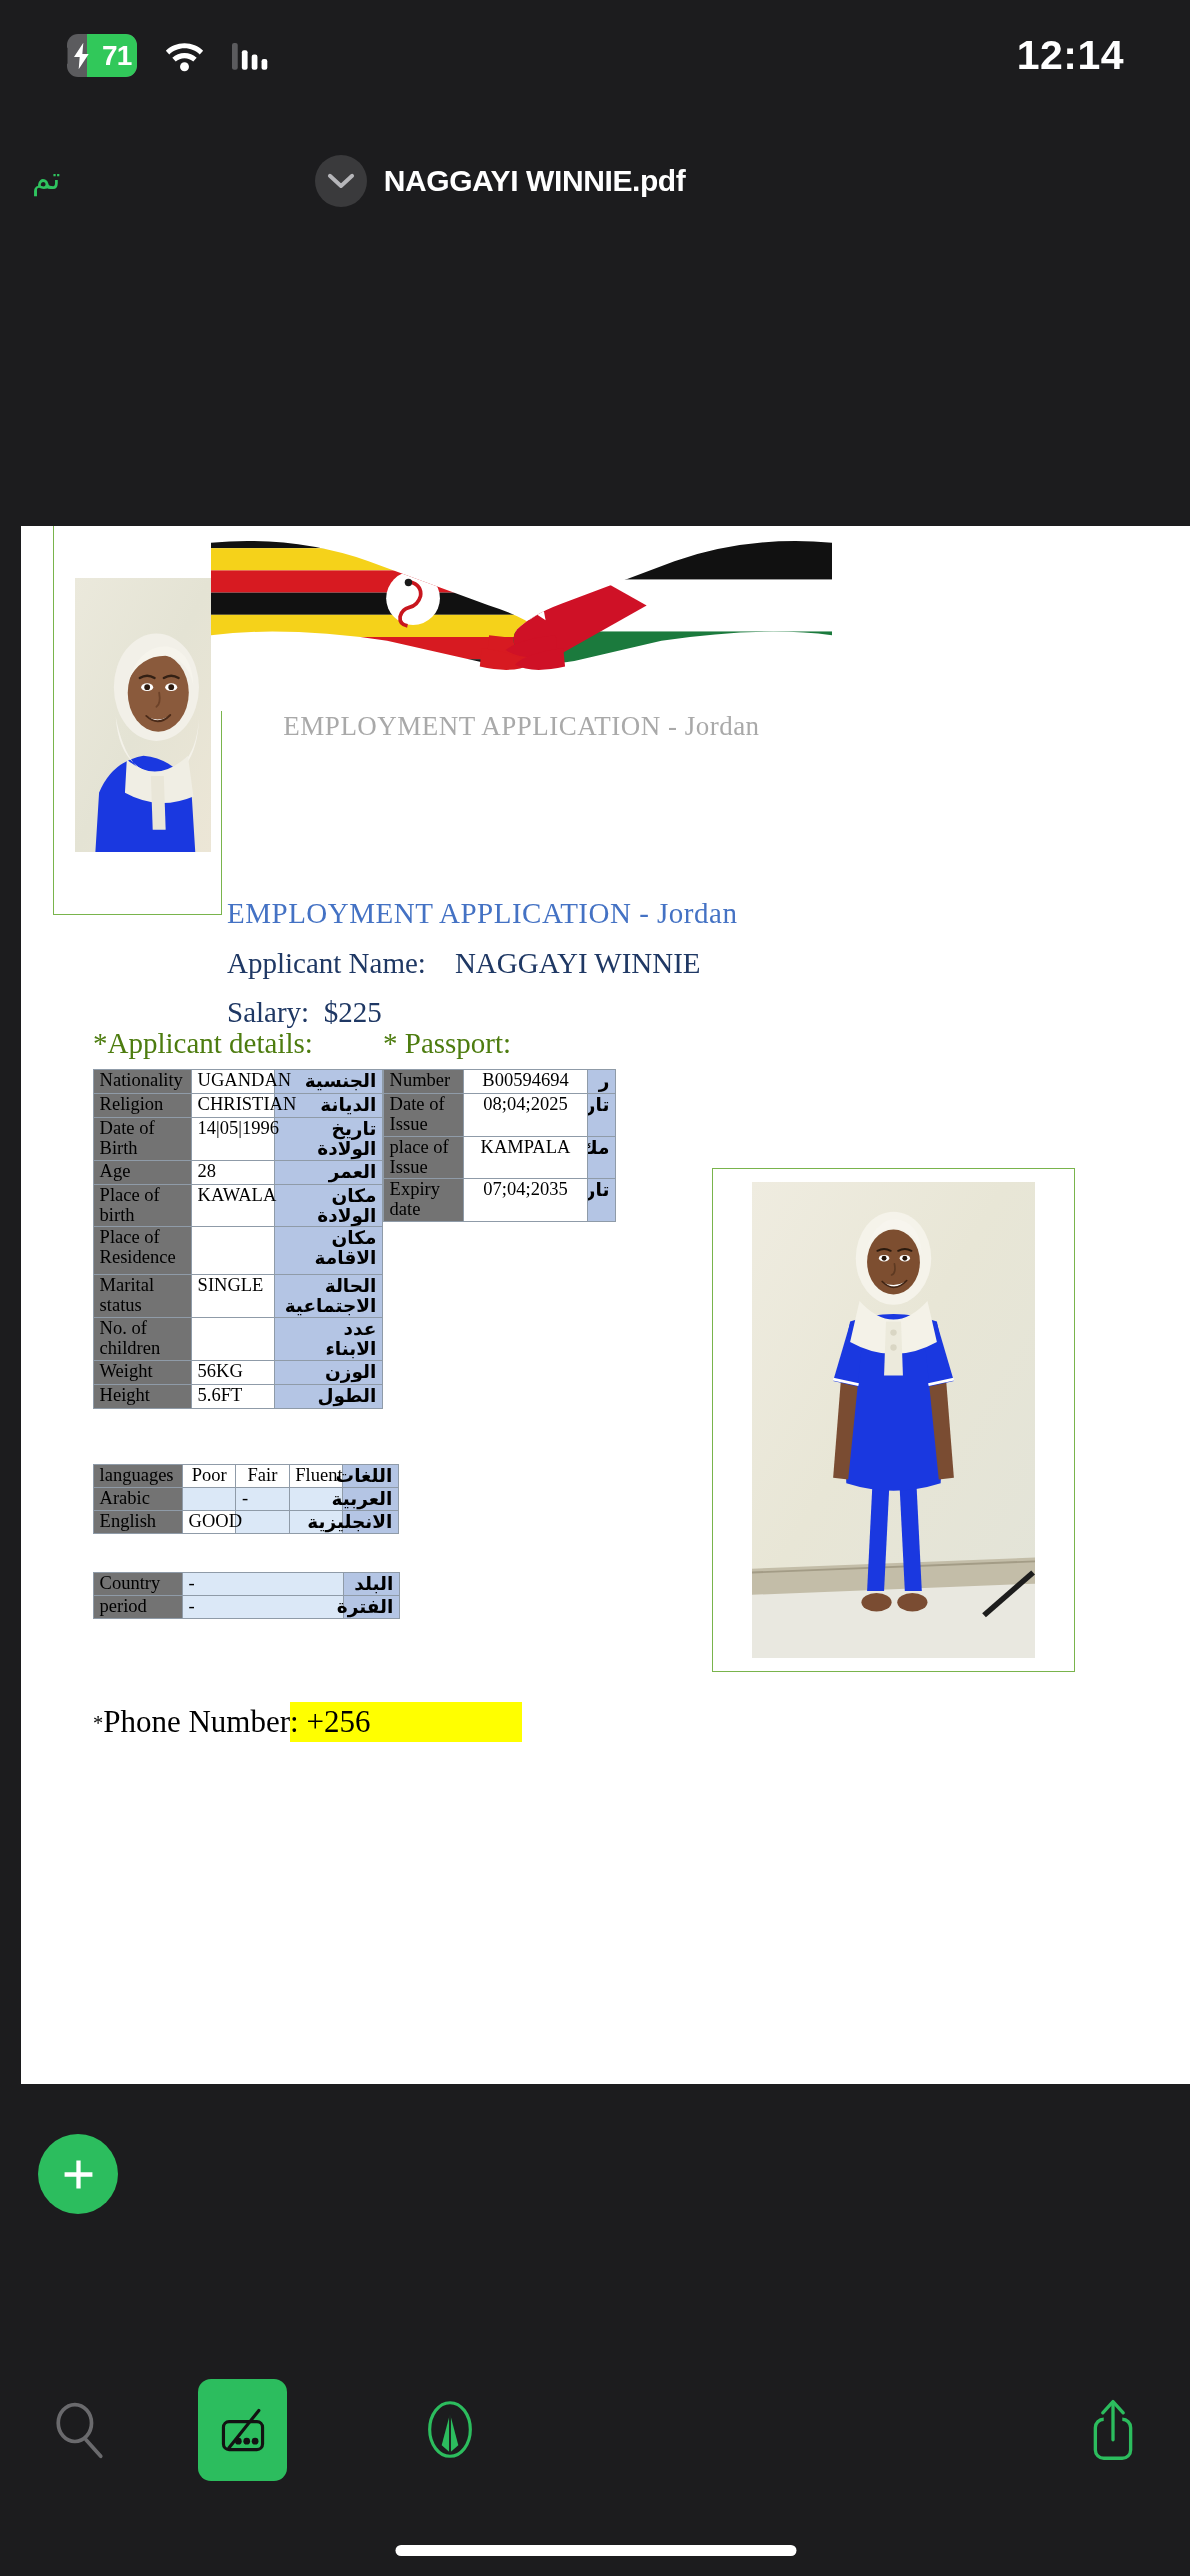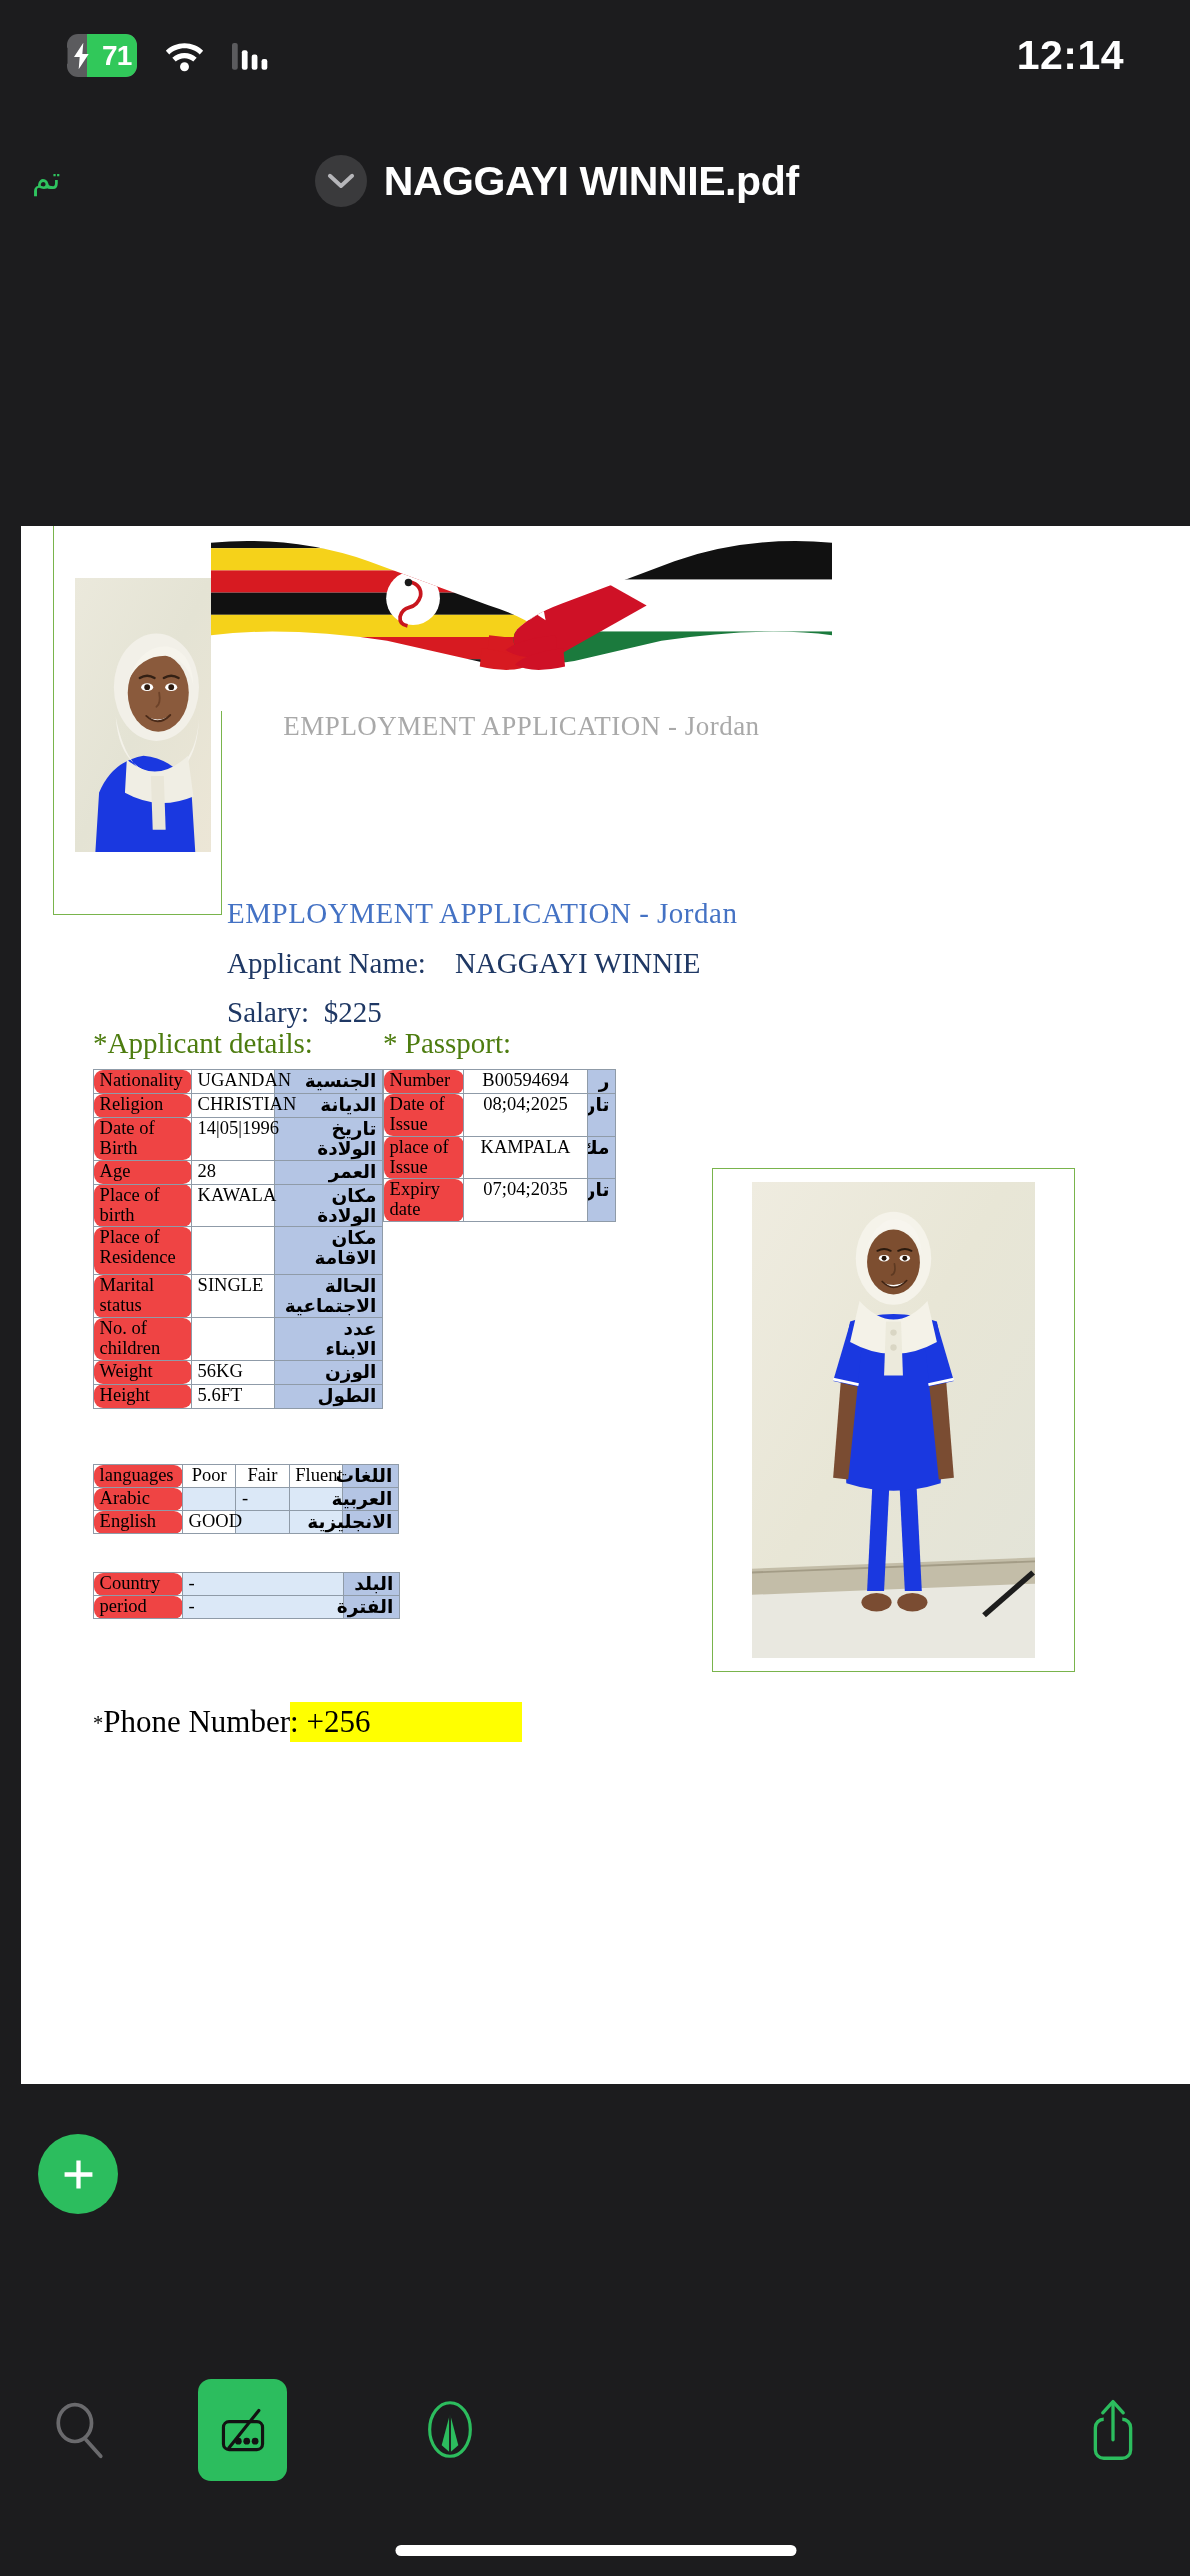--- a/index.html
+++ b/index.html
@@ -101,21 +101,21 @@
     align-items: center;
     gap: 16.7px;
   }
   .nav-chev {
     width: 52px; height: 52px;
     border-radius: 50%;
     background: #3a3a3c;
     display: flex; align-items: center; justify-content: center;
   }
   .nav-title {
-    font-size: 41px;
+    font-size: 30px;
     font-weight: 600;
     color: #ffffff;
     letter-spacing: -0.4px;
     white-space: nowrap;
     font-family: "Liberation Sans", sans-serif;
   }
 
   
   .doc-page {
     position: absolute;
@@ -201,21 +201,21 @@
   }
   table.doc-tbl td {
     border: 0.9px solid #8f9ba8;
     font-size: 18.5px;
     color: #000;
     padding: 0.9px 5.6px;
     line-height: 1.08;
     vertical-align: top;
     height: 24px;
   }
-  td.lbl { background: #ef4444; border-radius: 9px; }
+  td.lbl { background: #737373; }
   td.val { background: #ffffff; }
   td.ar  { background: #b4c5e4; direction: rtl; text-align: right;
            font-family: "DejaVu Sans", sans-serif; font-size: 16.7px; font-weight: 600; }
 
   
   #tbl-applicant { left: 72px; top: 543px; width: 289px; }
   #tbl-applicant td.lbl { width: 98px; }
   #tbl-applicant td.val { width: 83px; }
   #tbl-applicant td.ar  { width: 108px; padding-left: 44px; }
   .sm { font-size: 16px; }

